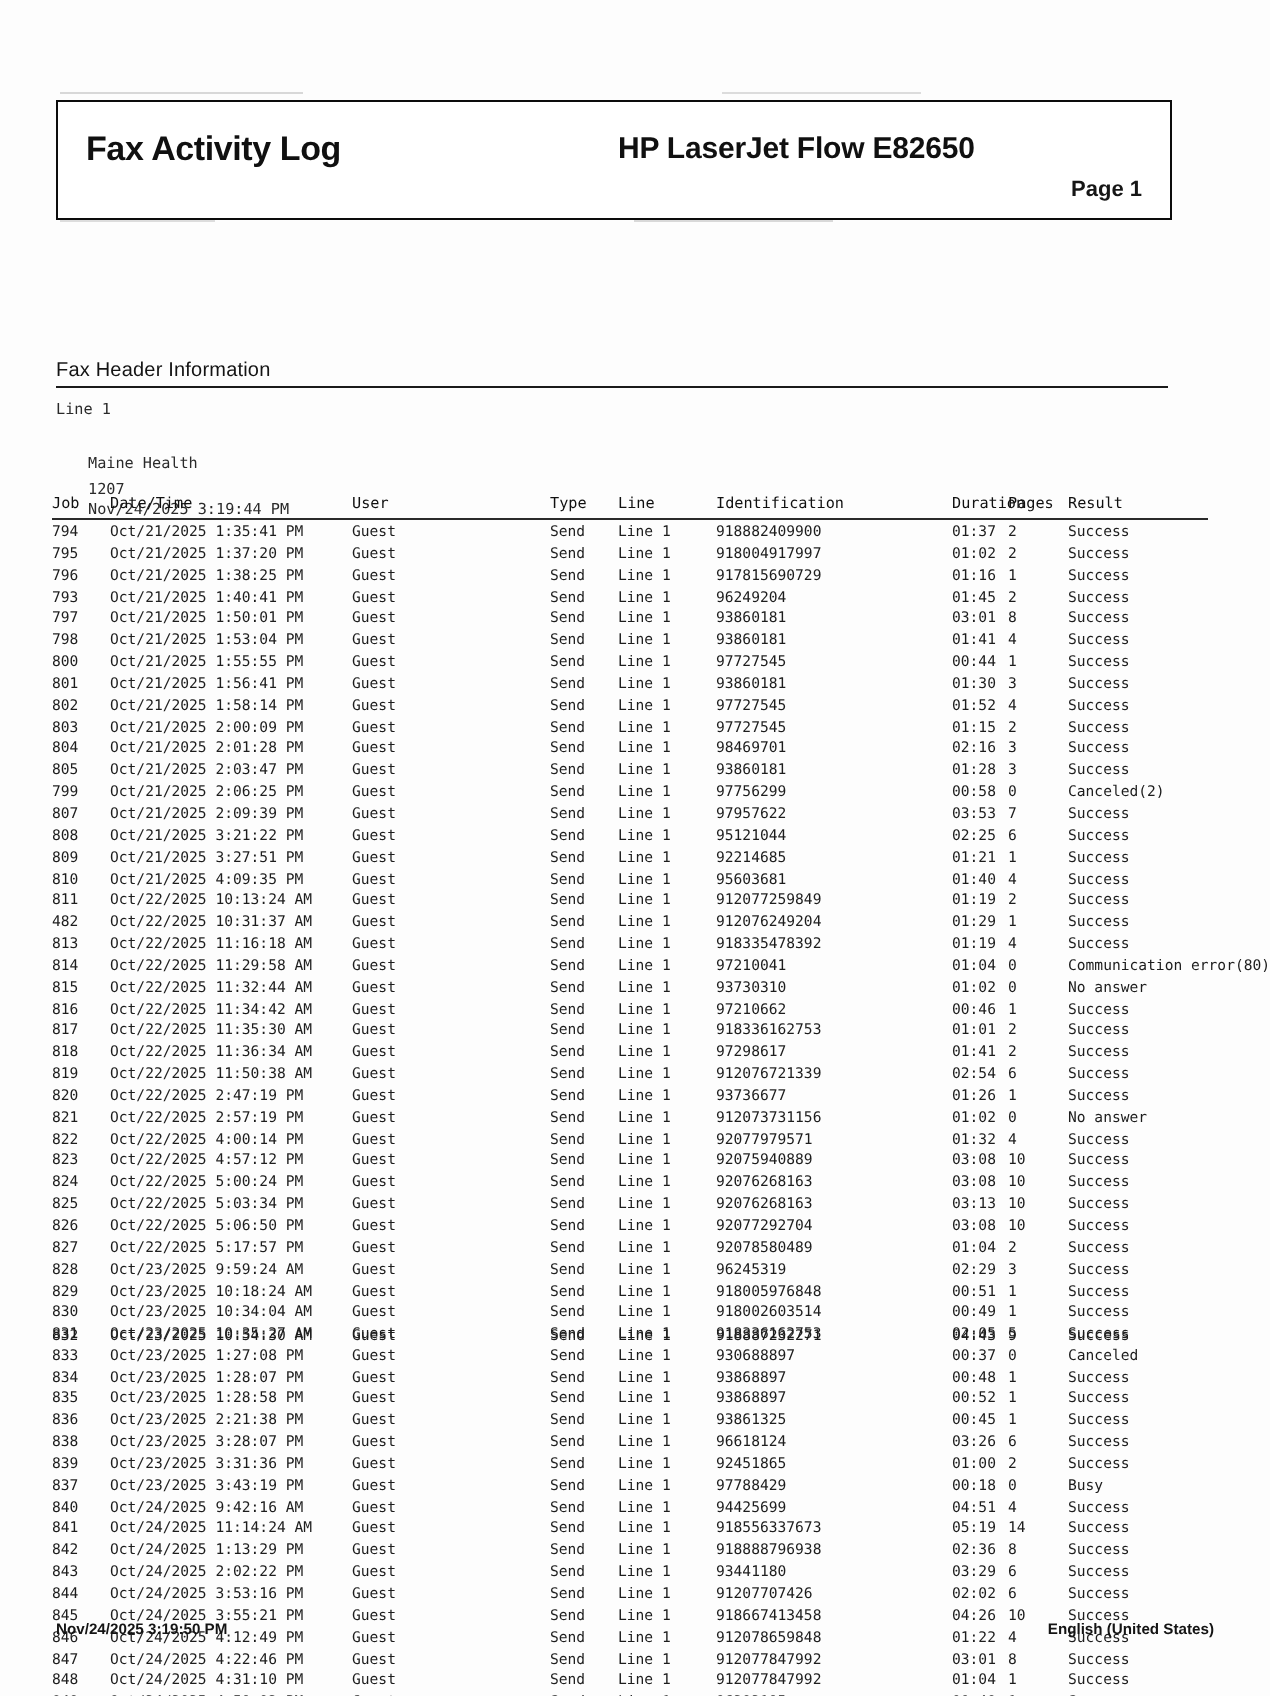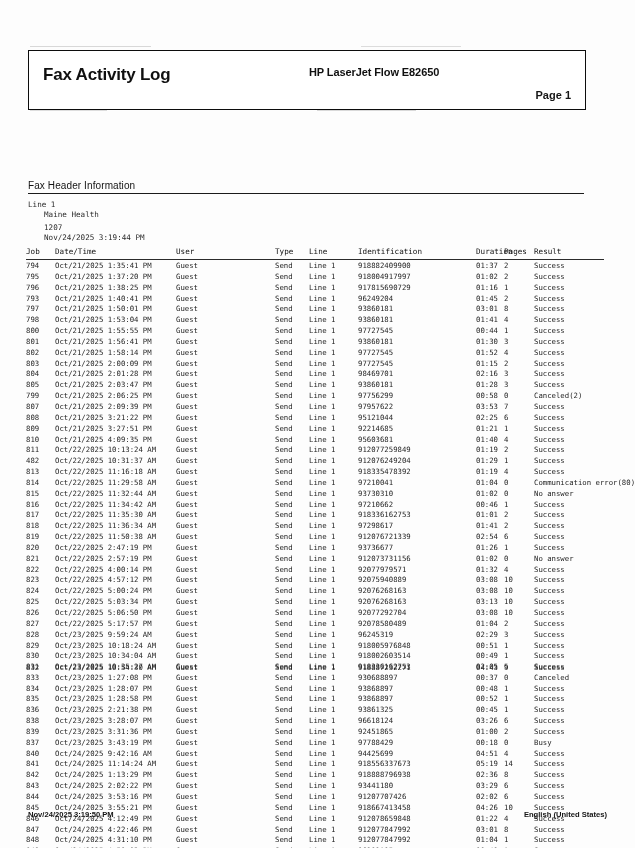--- a/index.html
+++ b/index.html
@@ -36,21 +36,21 @@
     top: 14px;
     font-size: 17px;
     font-weight: bold;
     color: #101010;
     letter-spacing: -0.2px;
   }
   .title-model {
     position: absolute;
     left: 280px;
     top: 15px;
-    font-size: 11px;
+    font-size: 15px;
     font-weight: bold;
     color: #101010;
     letter-spacing: -0.1px;
   }
   .title-page {
     position: absolute;
     right: 14px;
     top: 38px;
     font-size: 11px;
     font-weight: bold;
@@ -166,21 +166,21 @@
   <div class="title-box">
     <div class="title-main">Fax Activity Log</div>
     <div class="title-model">HP LaserJet Flow E82650</div>
     <div class="title-page">Page 1</div>
   </div>
 
 
   <div class="section" style="top:180px;">
     <div class="section-head">Fax Header Information</div>
     <div class="section-body mono">Line 1</div>
-    <div class="section-body mono indent1" style="margin-top:0;">Maine Health</div>
+    <div class="section-body mono indent1" style="margin-top:17px;">Maine Health</div>
     <div class="section-body mono indent1" style="margin-top:4px;">1207</div>
     <div class="section-body mono indent1" style="margin-top:0;">Nov/24/2025 3:19:44 PM</div>
   </div>
 
   <div class="log">
     <div class="log-header">
       <span class="cell c-job">Job</span>
       <span class="cell c-date">Date/Time</span>
       <span class="cell c-user">User</span>
       <span class="cell c-type">Type</span>

